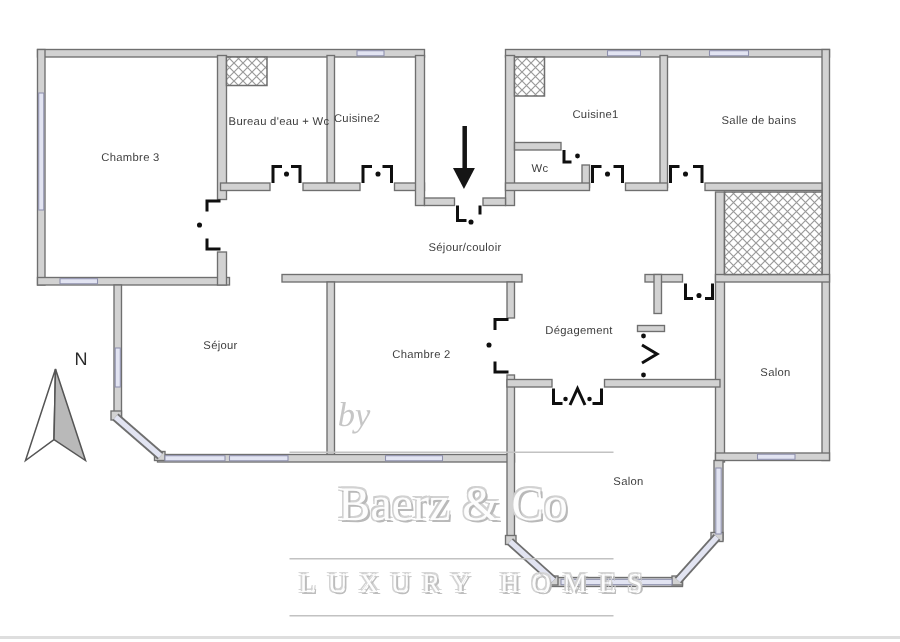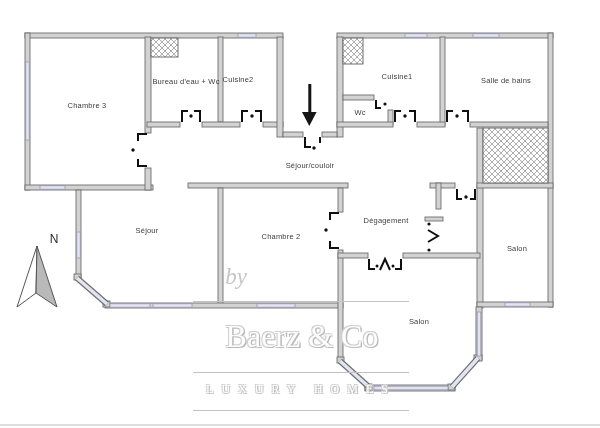--- a/index.html
+++ b/index.html
@@ -26,22 +26,22 @@
   .wm-by{
     left:236px;top:277px;transform:translate(-50%,-50%);
     font-style:italic;font-size:23px;color:#c6c6c6;
   }
   .wm-brand{
     left:302px;top:336px;transform:translate(-50%,-50%);
     font-size:32px;color:#fdfdfd;white-space:nowrap;
     text-shadow:1.4px 1.4px 0 #b9b9b9,-1px 1px 0 #d2d2d2,1px -1px 0 #d2d2d2,-1px -1px 0 #cccccc;
   }
   .wm-tag{
-    left:301px;top:389px;transform:translate(-50%,-50%);
-    font-size:12px;letter-spacing:8px;color:#fdfdfd;white-space:nowrap;
+    left:318px;top:389px;transform:translate(-50%,-50%);
+    font-size:18px;letter-spacing:8px;color:#fdfdfd;white-space:nowrap;
     text-shadow:1.2px 1.2px 0 #bdbdbd,-1px 1px 0 #d4d4d4,1px -1px 0 #d4d4d4,-1px -1px 0 #cfcfcf;
   }
   .wm-rule{position:absolute;left:193px;width:216px;height:1px;background:#c2c2c2;}
   .page-bottom-line{position:absolute;left:0;top:424px;width:600px;height:2px;background:#dedede;}
 </style>
 </head>
 <body>
 
 <div id="stage">
 

